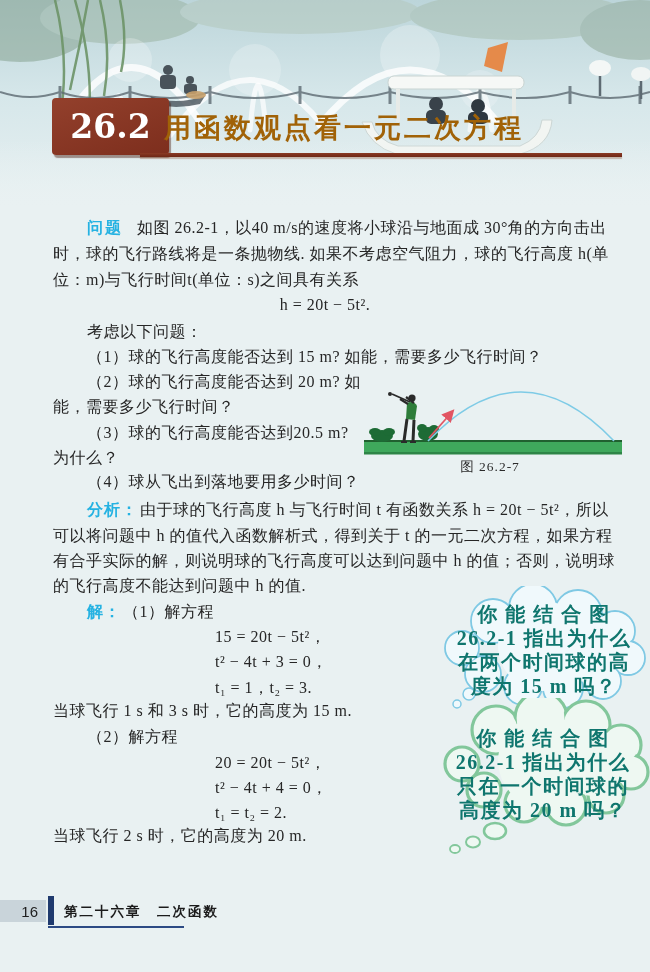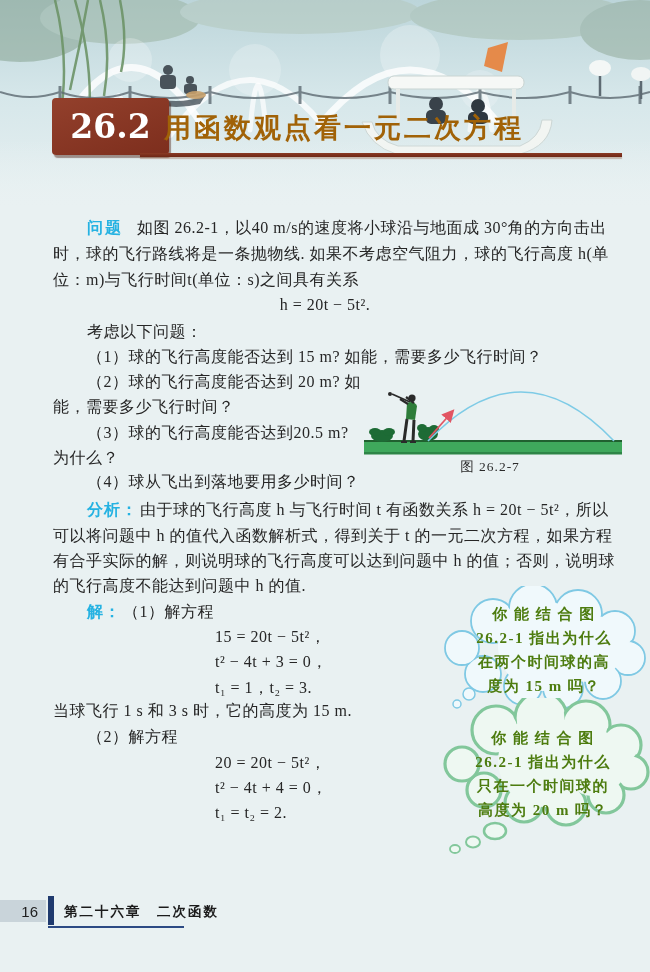--- a/index.html
+++ b/index.html
@@ -44,21 +44,21 @@
   .figure{position:absolute;left:362px;top:386px;width:262px;height:92px;}
   .fig-caption{
     position:absolute;left:0;top:72px;width:200px;text-align:center;
     font-size:13.5px;color:#2b2b2b;letter-spacing:1px;
   }
   
   .bubble{position:absolute;}
   .bubble svg{position:absolute;left:0;top:0;}
   .bubble-text{
     position:absolute;text-align:center;width:100%;
-    color:#4d7c0f;font-size:15px;line-height:24px;letter-spacing:1.5px;
+    color:#0f766e;font-size:20px;line-height:24px;letter-spacing:1.5px;
     font-weight:bold;white-space:nowrap;
   }
   .b1{left:438px;top:586px;width:212px;height:128px;}
   .b1 .bubble-text{top:16px;}
   .b2{left:436px;top:698px;width:214px;height:160px;}
   .b2 .bubble-text{top:28px;}
   
   .footer-band{
     position:absolute;left:0;top:900px;width:46px;height:22px;background:#c9d4da;
     display:flex;align-items:center;justify-content:flex-end;padding-right:8px;box-sizing:border-box;
@@ -238,20 +238,21 @@
   </div>
   <div class="bl eqline" style="top:627px">15 = 20t − 5t²，</div>
   <div class="bl eqline" style="top:652px">t² − 4t + 3 = 0，</div>
   <div class="bl eqline" style="top:678px">t₁ = 1，t₂ = 3.</div>
   <div class="bl" style="left:53px;top:701px">当球飞行 1 s 和 3 s 时，它的高度为 15 m.</div>
 
   <div class="bl" style="left:87px;top:727px">（2）解方程</div>
   <div class="bl eqline" style="top:753px">20 = 20t − 5t²，</div>
   <div class="bl eqline" style="top:778px">t² − 4t + 4 = 0，</div>
   <div class="bl eqline" style="top:803px">t₁ = t₂ = 2.</div>
+  <div class="bl" style="left:53px;top:826px">当球飞行 2 s 时，它的高度为 20 m.</div>
 
   <div class="bubble b1">
     <svg width="212" height="128" viewBox="0 0 212 128">
       <g stroke="#7fc9e4" stroke-width="1.8" fill="#f0f9fc">
         <circle cx="55" cy="35" r="22"></circle>
           <circle cx="95" cy="22" r="24"></circle>
           <circle cx="140" cy="28" r="24"></circle>
         <circle cx="177" cy="45" r="20"></circle>
           <circle cx="190" cy="72" r="17"></circle>
           <circle cx="165" cy="95" r="18"></circle>

